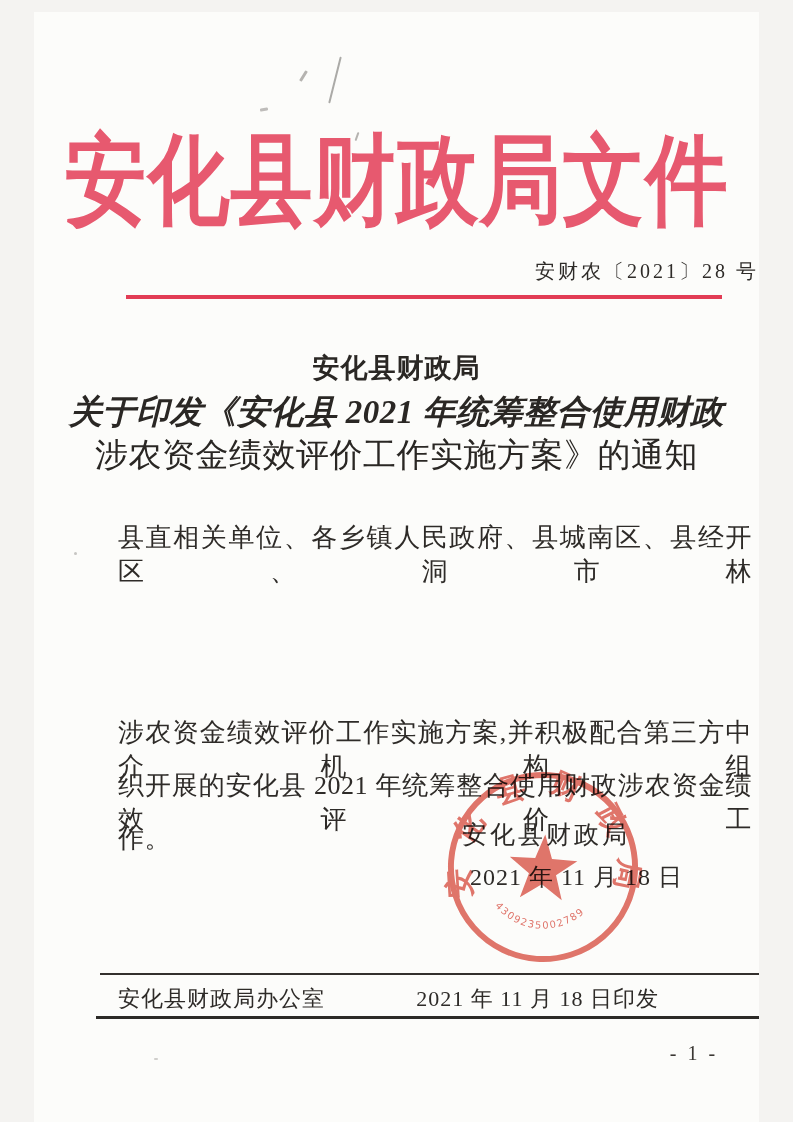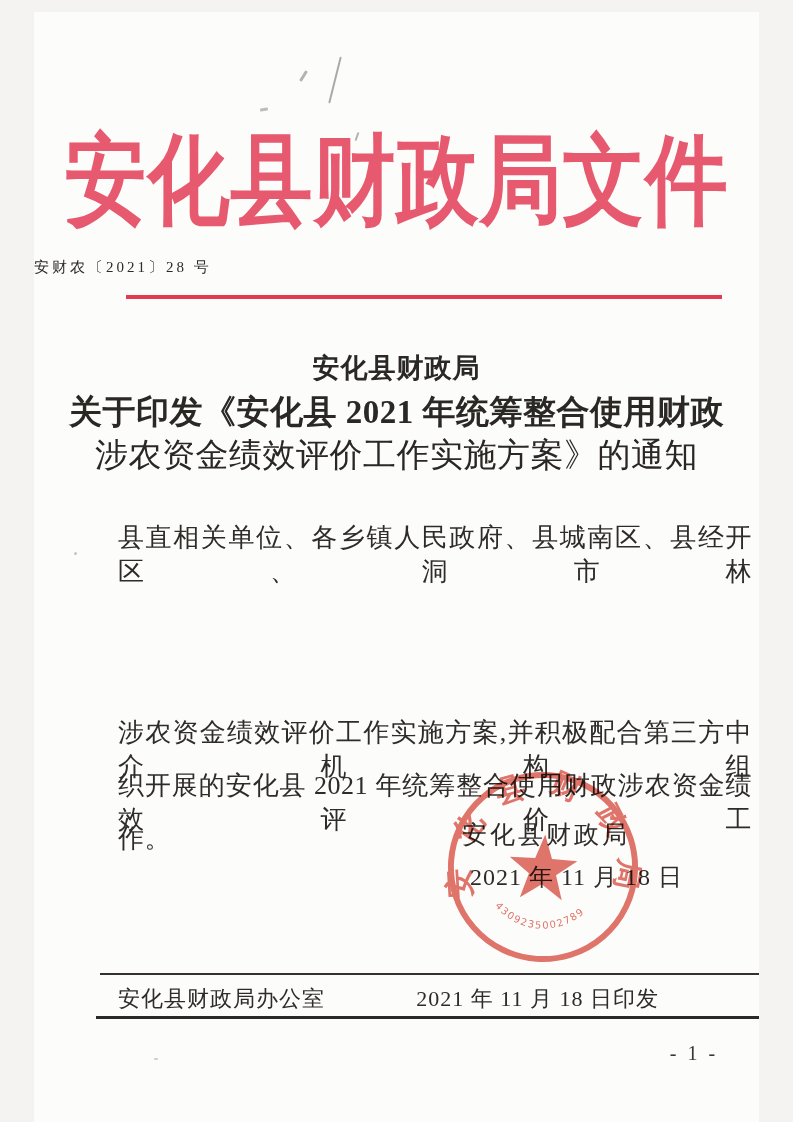--- a/index.html
+++ b/index.html
@@ -22,35 +22,35 @@
   .doc-title{
     position:absolute;top:104px;left:0;right:0;
     text-align:center;white-space:nowrap;
     font-size:82px;font-weight:700;
     color:var(--title-red);
     letter-spacing:1px;
     transform:scaleY(1.2);transform-origin:top center;
   }
   .doc-number{
     position:absolute;top:246px;left:0;right:0;
-    text-align:left;
-    font-size:15px;letter-spacing:3px;
+    text-align:right;
+    font-size:20px;letter-spacing:3px;
   }
   .red-line{
     position:absolute;top:283px;left:92px;width:596px;height:4px;
     background:var(--line-red);
   }
   
   .subject1{
     position:absolute;top:338px;left:0;right:0;text-align:center;
     font-size:27px;font-weight:700;letter-spacing:1px;color:#2a2724;
   }
   .subject2{
     position:absolute;top:378px;left:0;right:0;text-align:center;
-    font-size:33px;font-weight:700;letter-spacing:.5px;color:#2a2724;
+    font-size:33px;font-weight:700;letter-spacing:.5px;color:#2a2724;font-style:italic;
   }
   .subject3{
     position:absolute;top:421px;left:0;right:0;text-align:center;
     font-size:33px;font-weight:400;letter-spacing:.5px;color:#2a2724;
   }
   
   .tline{
     position:absolute;left:84px;width:634px;height:40px;
     font-size:26px;letter-spacing:.5px;line-height:34px;
     white-space:nowrap;color:var(--ink);

